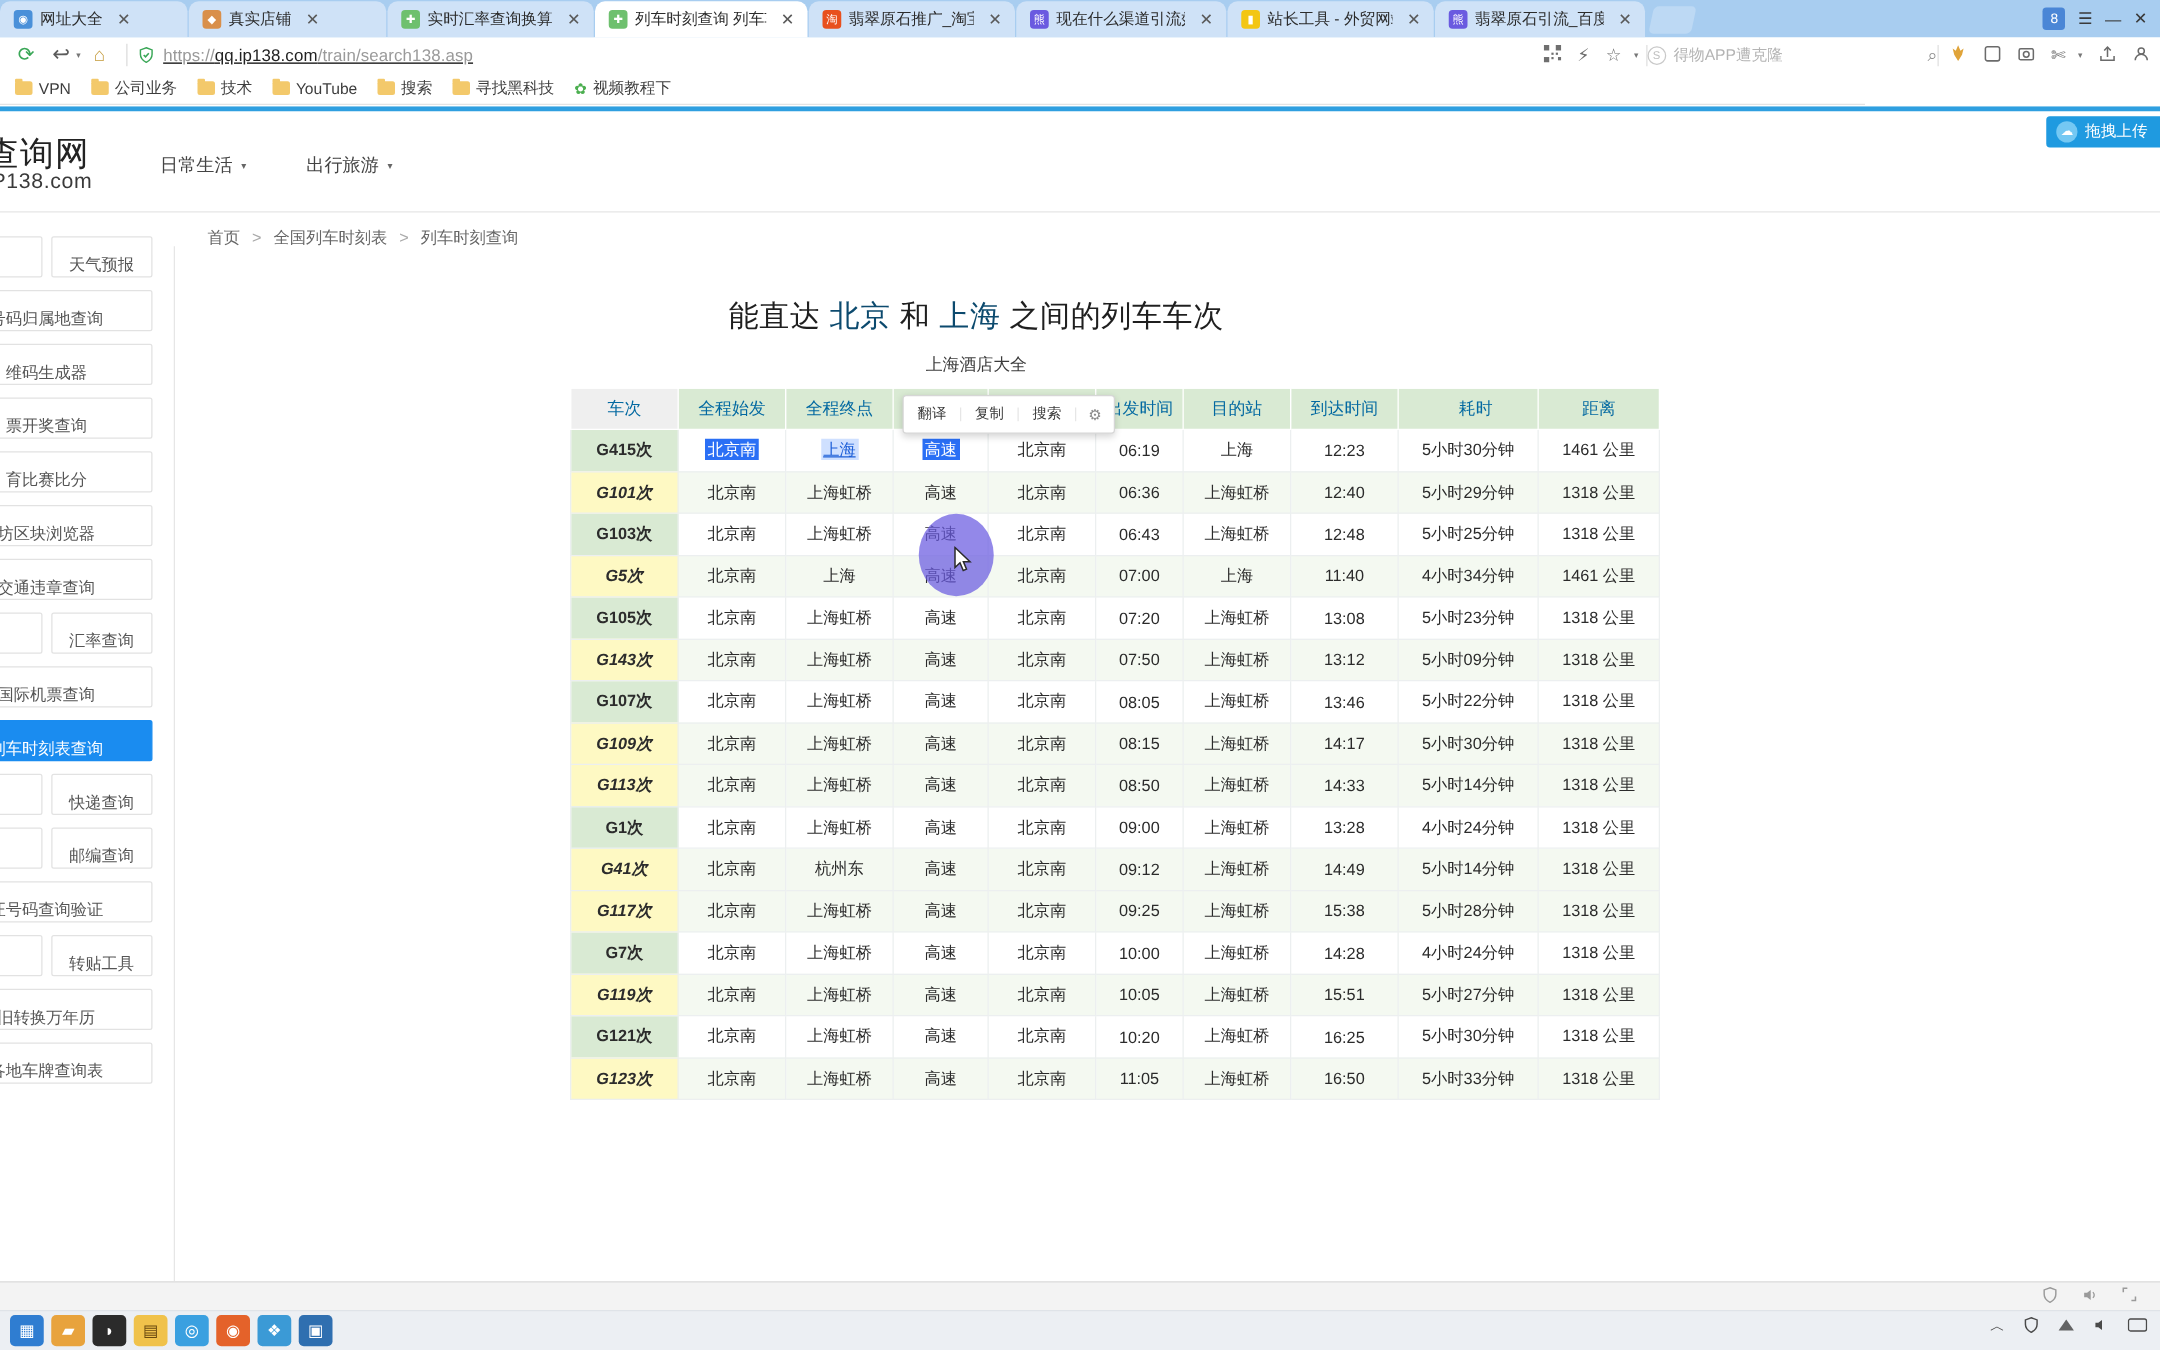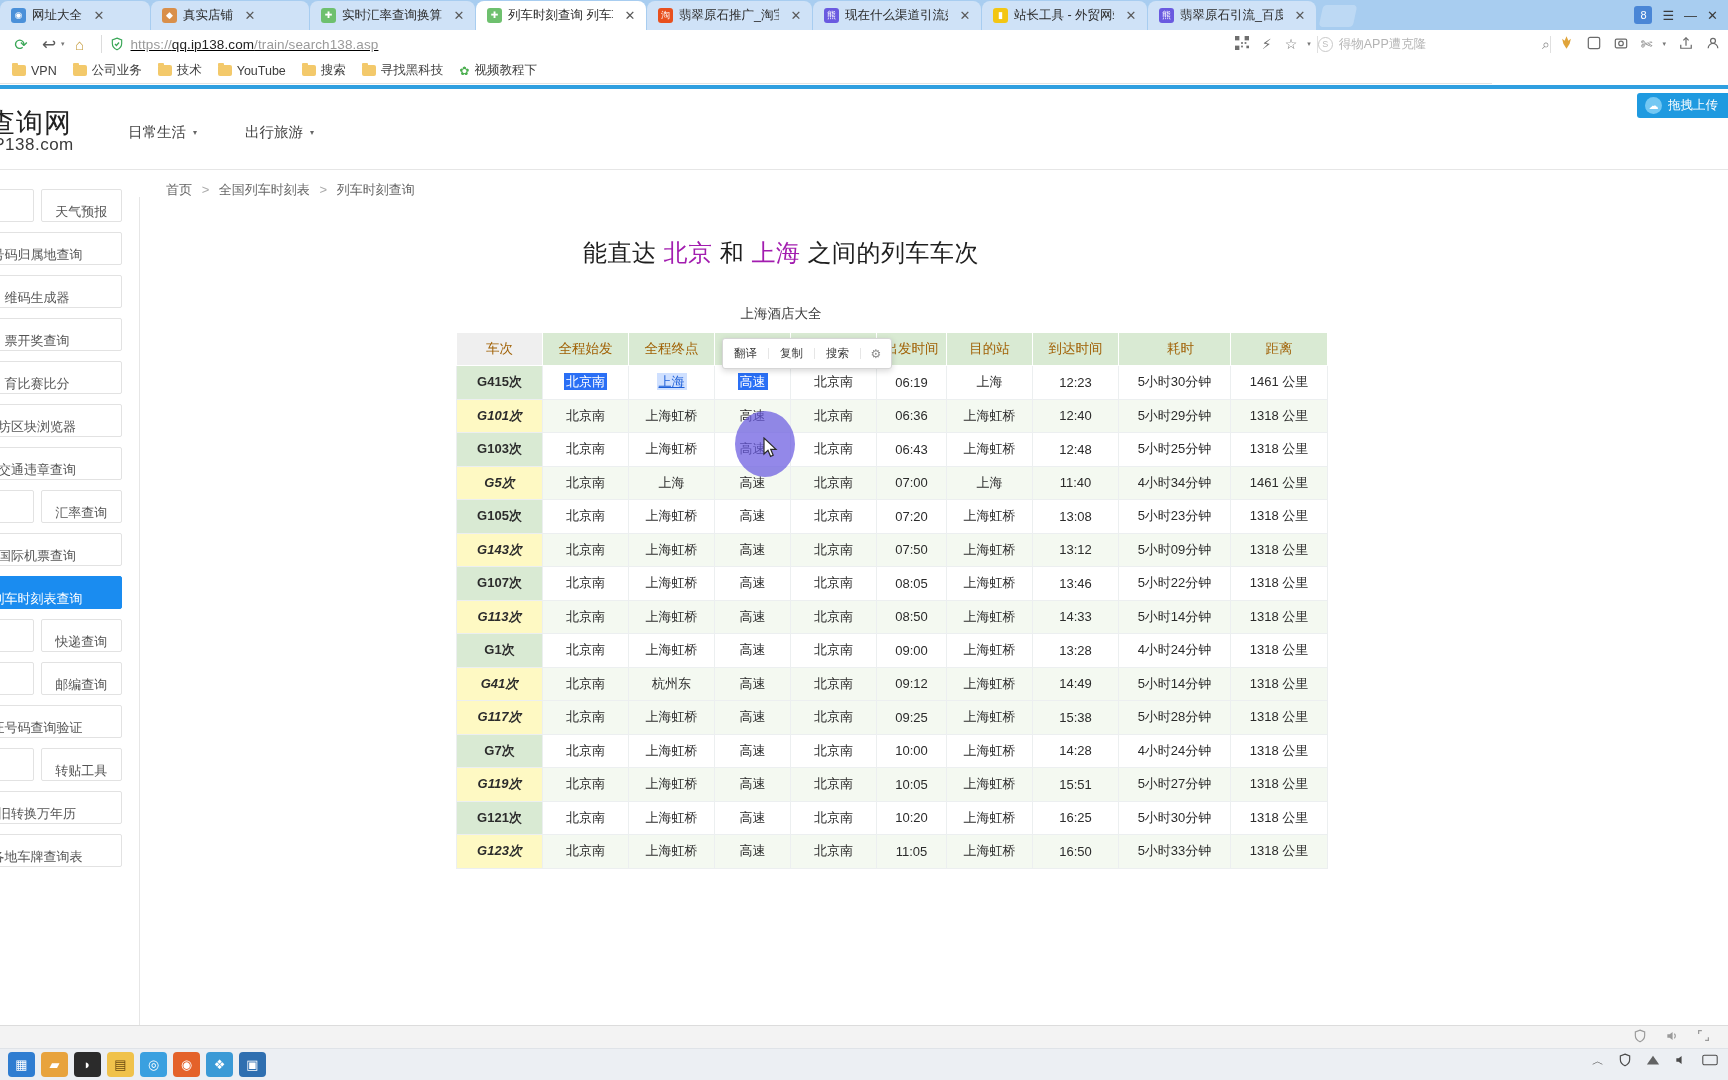--- a/index.html
+++ b/index.html
@@ -149,28 +149,28 @@
   .vrule { position:absolute; left:139px; top:112px; width:1px; height:828px; background:#e6e6e6; }
 
   
   .content { position:absolute; left:166px; top:96px; width:1230px; }
   .crumb { font-size:13px; color:#666; }
   .crumb .sep { color:#aaa; margin:0 6px; }
   .page-title {
     margin-top:38px; text-align:center; font-size:24px; color:#1f1f1f; letter-spacing:.5px;
     font-weight:400;
   }
-  .page-title .hl { color:#a21caf; }
-  .adline { margin-top:36px; text-align:center; font-size:13.5px; color:#3c3c3c; }
+  .page-title .hl { color:#0c4a6e; }
+  .adline { margin-top:14px; text-align:center; font-size:13.5px; color:#3c3c3c; }
 
   
   .tbl-wrap { margin-top:9px; width:871px; margin-left:290px; position:relative; }
   table.train { border-collapse:collapse; width:871px; font-size:13px; color:#2b2b2b; table-layout:fixed;}
   table.train thead th {
-    background:#d9ead3; font-weight:400; height:33px; color:#a16207;
+    background:#d9ead3; font-weight:400; height:33px; color:#0369a1;
     border:1px solid #ffffff; font-size:13.5px;
   }
   table.train thead th.first { background:#efefef; }
   table.train tbody td {
     height:33.5px; text-align:center; border:1px solid #eceff0; font-size:13px;
   }
   table.train tbody tr td.c0 { background:#d9ead3; font-weight:bold; color:#2c2c2c; }
   table.train tbody tr td { background:#fff; }
   table.train tbody tr.alt td { background:#f4f9f1; }
   table.train tbody tr.alt td.c0 { background:#fef9c3;font-style:italic; }
@@ -617,20 +617,32 @@
               <tr>
                 <td class="c0">G107次</td>
                 <td>北京南</td>
                 <td>上海虹桥</td>
                 <td>高速</td>
                 <td>北京南</td>
                 <td>08:05</td>
                 <td>上海虹桥</td>
                 <td>13:46</td>
                 <td>5小时22分钟</td>
+                <td>1318 公里</td>
+              </tr>
+              <tr class="alt">
+                <td class="c0">G109次</td>
+                <td>北京南</td>
+                <td>上海虹桥</td>
+                <td>高速</td>
+                <td>北京南</td>
+                <td>08:15</td>
+                <td>上海虹桥</td>
+                <td>14:17</td>
+                <td>5小时30分钟</td>
                 <td>1318 公里</td>
               </tr>
               <tr class="alt">
                 <td class="c0">G113次</td>
                 <td>北京南</td>
                 <td>上海虹桥</td>
                 <td>高速</td>
                 <td>北京南</td>
                 <td>08:50</td>
                 <td>上海虹桥</td>

